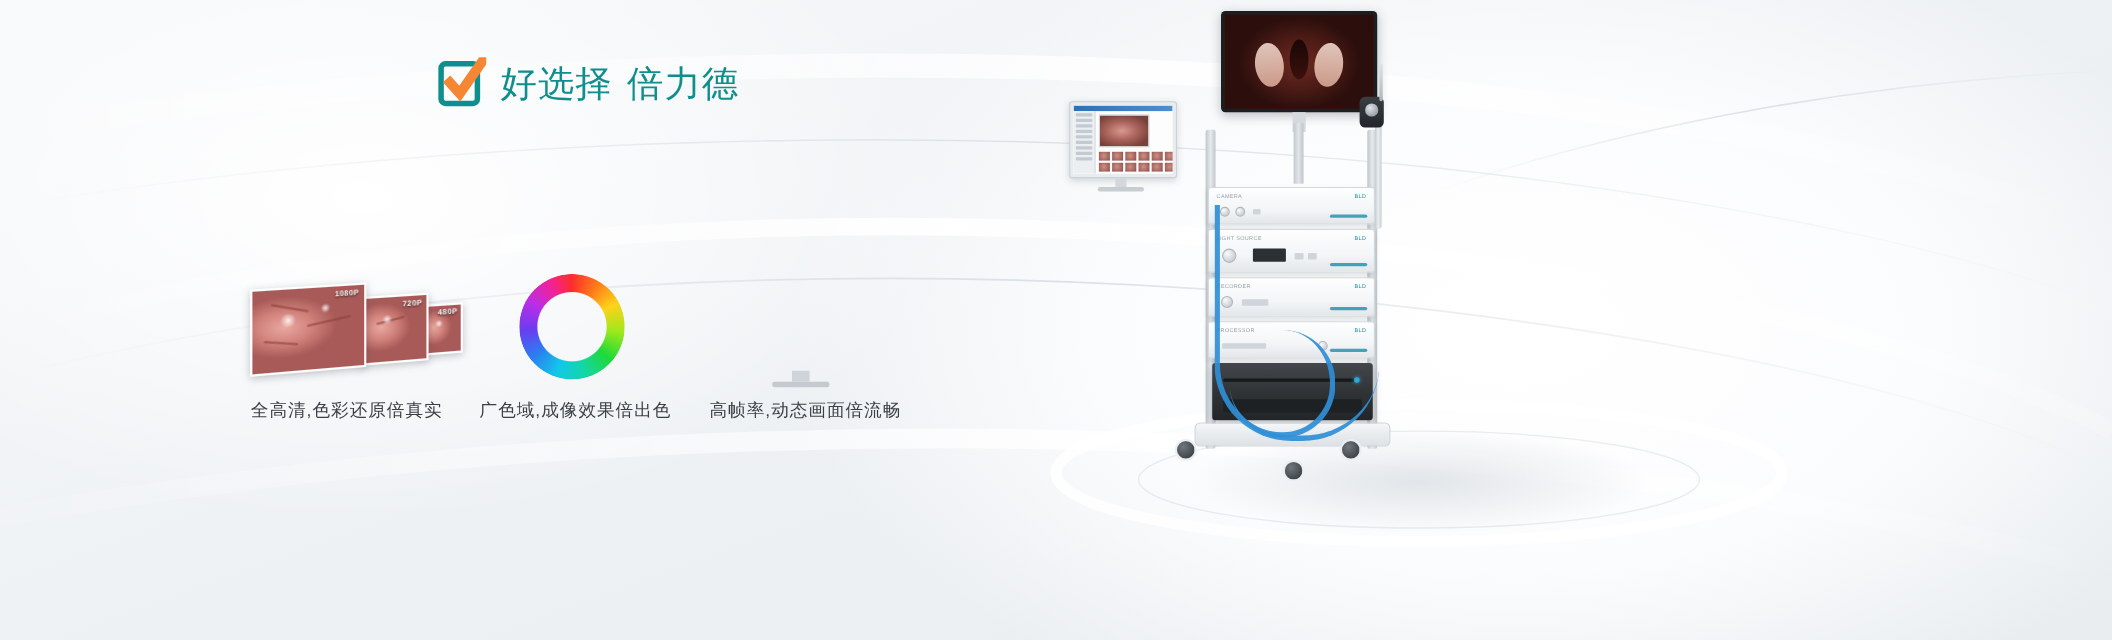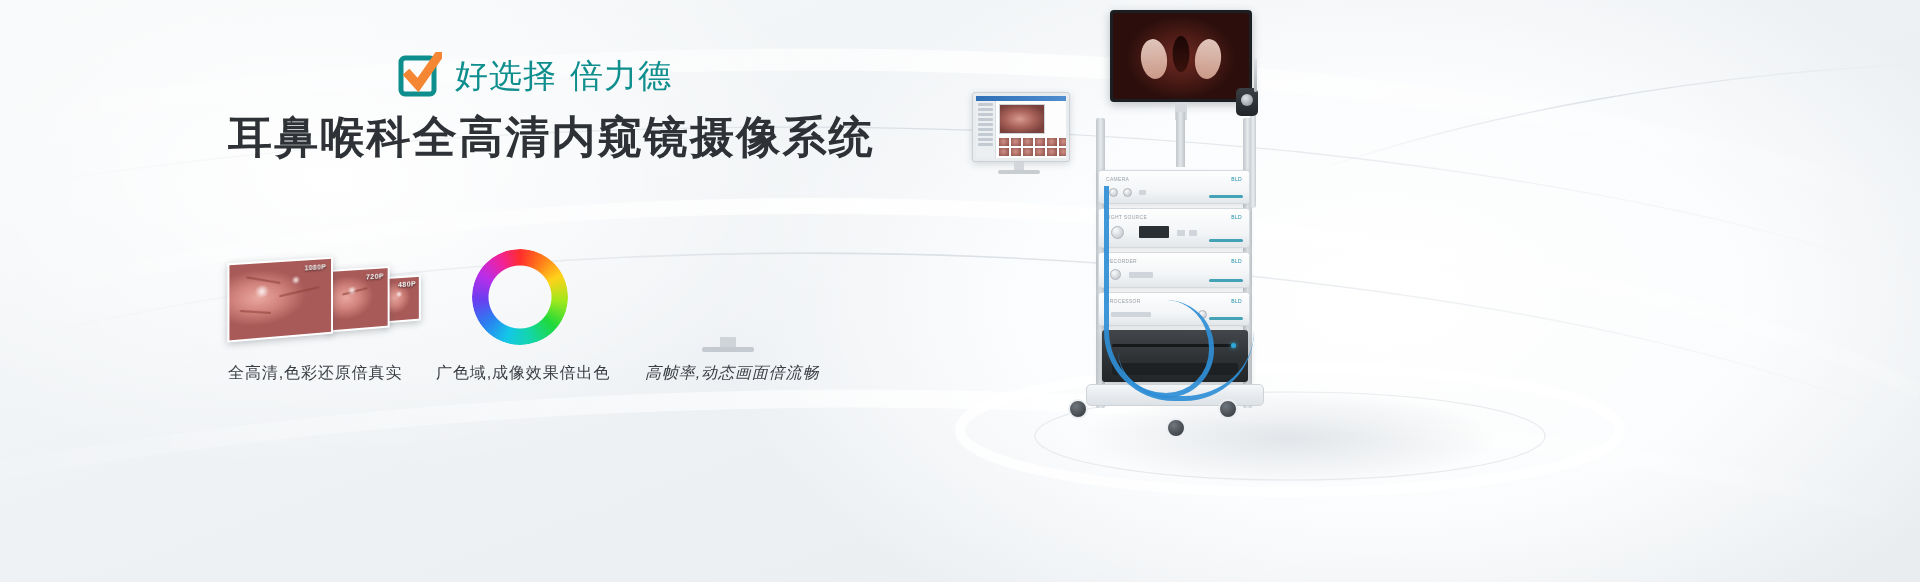--- a/index.html
+++ b/index.html
@@ -145,21 +145,21 @@
     position:absolute; left:50%; transform:translateX(-50%);
     bottom:3px; font-size:4px; color:#f0e0dd; letter-spacing:.3px; z-index:5;
   }
 
   .feat-cap {
     position:absolute; top:120px;
     font-size:16px; color:#3a3f44; letter-spacing:.9px; white-space:nowrap;
   }
   #cap-res   { left:228px; }
   #cap-color { left:436px; }
-  #cap-fps   { left:645px;font-style:italic; }
+  #cap-fps   { left:645px; }
 
   .shadow-pool {
     position:absolute; left:1020px; top:378px; width:540px; height:120px;
     background:radial-gradient(ellipse 50% 50% at 50% 50%, rgba(120,135,150,.20) 0%, rgba(120,135,150,.07) 52%, rgba(120,135,150,0) 78%);
     border-radius:50%;
   }
 
   
   .wm-frame {
     position:absolute; left:1110px; top:10px; width:142px; height:92px;
@@ -320,21 +320,20 @@
   <div class="brandrow">
     <svg class="logo-mark" viewBox="0 0 44 46">
       <rect x="3" y="6" width="33" height="36" rx="4" ry="4" fill="none" stroke="#0f8e8e" stroke-width="5"></rect>
       <path d="M11 23 L20 33 L41 3" fill="none" stroke="#f58634" stroke-width="9" stroke-linecap="square" stroke-linejoin="miter"></path>
     </svg>
     <div class="brand-txt">
       <span>好选择</span><span class="sp"></span><span>倍力德</span>
     </div>
   </div>
 
-  <div class="headline">耳鼻喉科全高清内窥镜摄像系统</div>
 
 
   <div class="features">
 
     <div class="feat" id="feat-res">
       <div class="res-screen" id="res-a">
         <div class="img"></div>
         <div class="vein" style="left:16%;top:22%;width:34%;height:2px;transform:rotate(13deg);"></div>
         <div class="vein" style="left:48%;top:40%;width:40%;height:2px;transform:rotate(-9deg);"></div>
         <div class="vein" style="left:10%;top:64%;width:30%;height:2px;transform:rotate(8deg);"></div>

